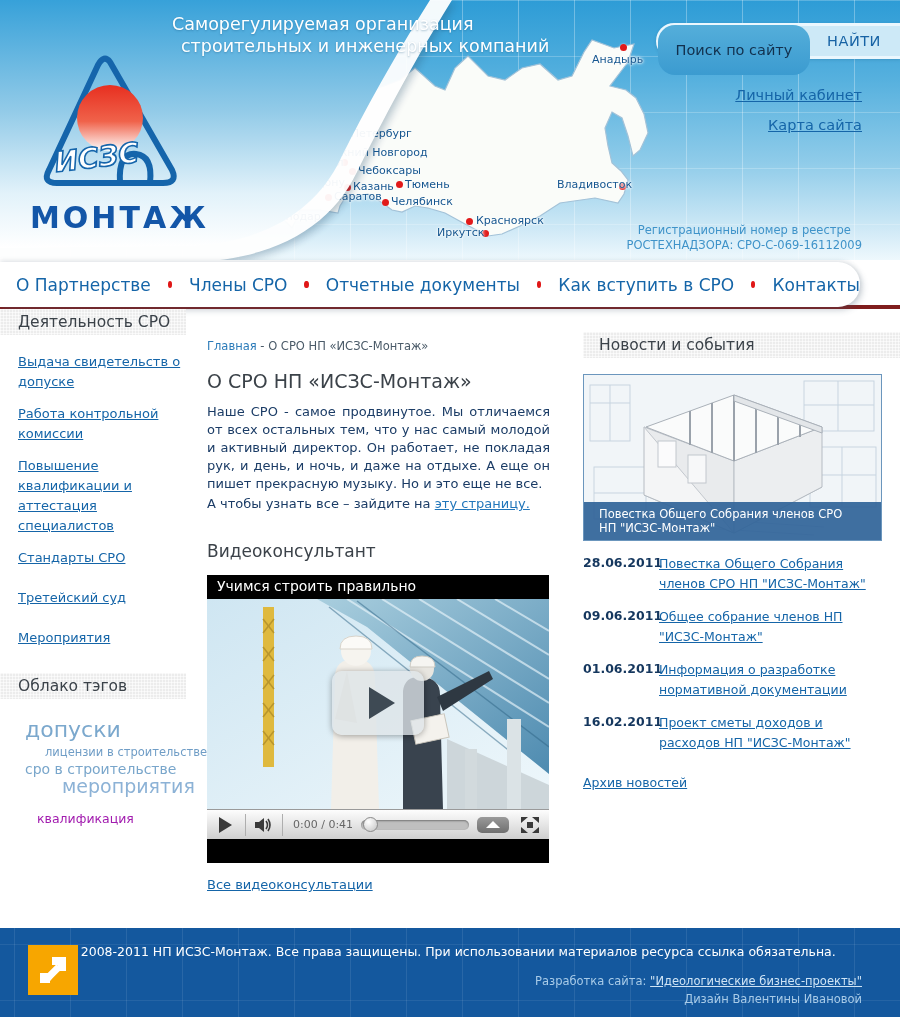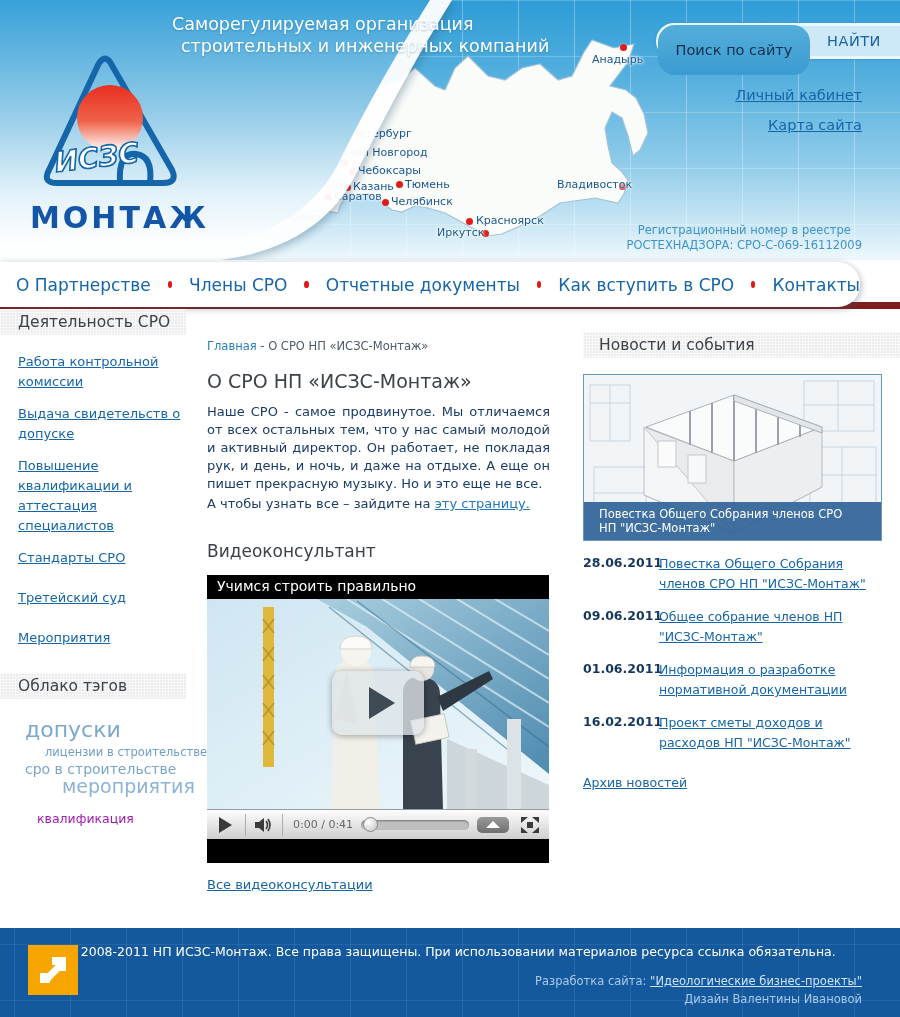--- a/index.html
+++ b/index.html
@@ -37,21 +37,21 @@
     border-radius:17px; }
   .search-input { width:100%; height:100%; background:transparent; border:none; outline:none;
     font-family:inherit; font-size:14.5px; color:#12304d; text-align:center; }
   .search-input::placeholder { color:#12304d; opacity:1; }
   .search-btn { position:absolute; left:152px; top:0; width:86px; height:30px; background:transparent; border:none;
     font-family:inherit; font-size:14.5px; color:#1763a5; cursor:pointer; letter-spacing:.5px; }
   .hdr-link { position:absolute; right:38px; font-size:14.5px; color:#1565a8; text-decoration:underline; cursor:pointer; white-space:nowrap; }
   .reg-info { position:absolute; right:38px; top:223px; text-align:center; font-size:11.5px; line-height:15px; color:#3f93c9; }
 
   
-  .nav-strip { position:absolute; left:0; top:260px; width:900px; height:49px; background:#fff; border-bottom:7px solid #7f1d1d; }
+  .nav-strip { position:absolute; left:0; top:260px; width:900px; height:49px; background:#fff; border-bottom:4px solid #7f1d1d; }
   .nav-bar { position:absolute; left:0; top:2px; width:860px; height:45px; background:#fff;
     border-radius:0 22px 22px 0; box-shadow:2px 3px 6px rgba(70,90,110,.30), 0 -2px 4px rgba(70,90,110,.10);
     display:flex; align-items:center; padding-left:16px; }
   .nav-item { font-size:17px; color:#1565a8; cursor:pointer; white-space:nowrap; }
   .nav-dot { width:7px; height:7px; border-radius:50%; background:#e01717; margin:0 17px; }
 
   
   .sec-bar { height:26px; background:#ececec;
     background-image:linear-gradient(90deg, rgba(255,255,255,.6) 1px, transparent 1px),
                      linear-gradient(180deg, rgba(255,255,255,.6) 1px, transparent 1px);
@@ -230,22 +230,22 @@
       <span class="nav-dot"></span>
       <span class="nav-item">Как вступить в СРО</span>
       <span class="nav-dot"></span>
       <span class="nav-item">Контакты</span>
     </div>
   </div>
 
   <div class="sidebar">
     <div class="sec-bar">Деятельность СРО</div>
     <div class="side-links">
+      <a class="side-link">Выдача свидетельств о допуске</a>
       <a class="side-link">Работа контрольной комиссии</a>
-      <a class="side-link">Выдача свидетельств о допуске</a>
       <a class="side-link">Повышение квалификации и аттестация специалистов</a>
       <a class="side-link">Стандарты СРО</a>
       <a class="side-link" style="margin-top:20px">Третейский суд</a>
       <a class="side-link" style="margin-top:20px">Мероприятия</a>
     </div>
     <div class="sec-bar" style="margin-top:25px">Облако тэгов</div>
     <div class="tag-cloud">
       <a class="tag tag-0">допуски</a>
       <a class="tag tag-1">лицензии в строительстве</a>
       <a class="tag tag-2">сро в строительстве</a>

